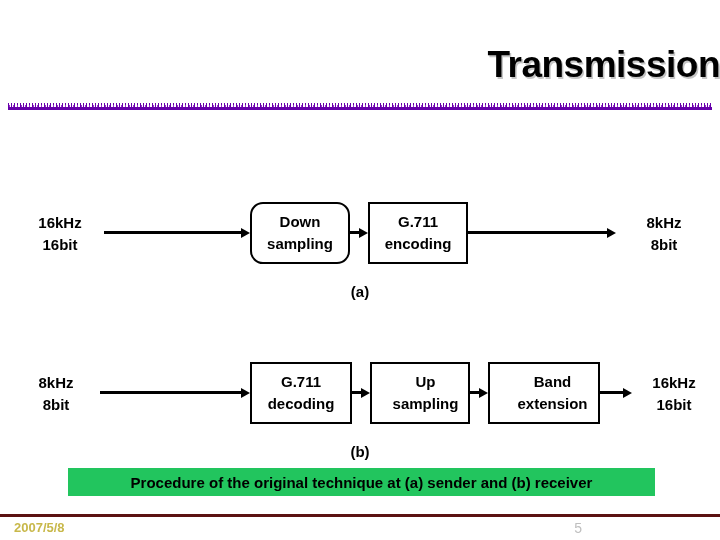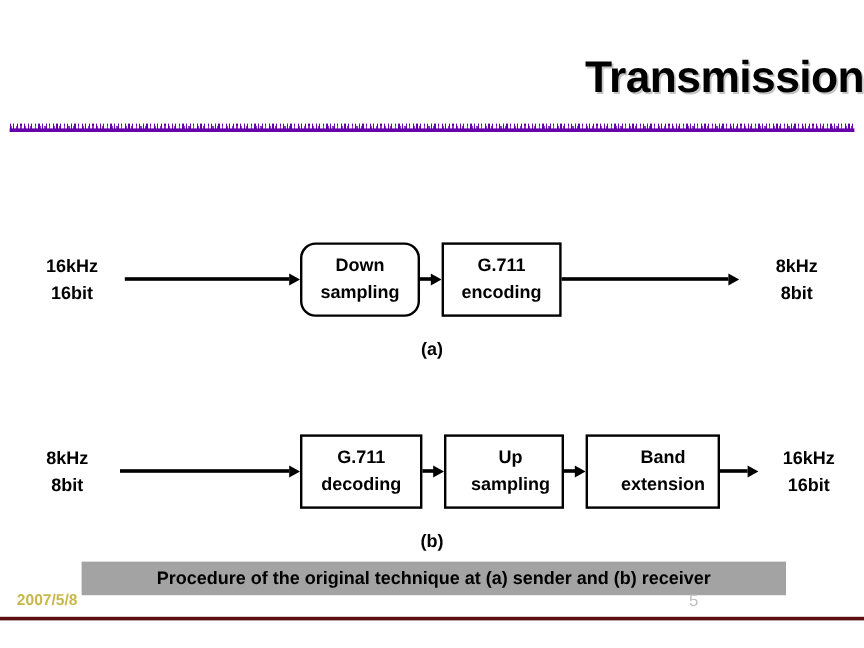--- a/index.html
+++ b/index.html
@@ -147,21 +147,21 @@
   #subcaption-a { top: 283px; }
   #subcaption-b { top: 443px; }
 
   
   #figure-caption {
     position: absolute;
     left: 68px;
     top: 468px;
     width: 587px;
     height: 28px;
-    background: #a3a3a3;
+    background: #22c55e;
     display: flex;
     align-items: center;
     justify-content: center;
     font-size: 15px;
     font-weight: bold;
     color: #000000;
     white-space: nowrap;
   }
 
   
@@ -169,21 +169,21 @@
     position: absolute;
     left: 0;
     top: 514px;
     width: 720px;
     height: 3px;
     background: #5B1111;
   }
   #footer {
     position: absolute;
     left: 0;
-    top: 492px;
+    top: 520px;
     width: 600px;
     height: 20px;
   }
   #footer-date {
     position: absolute;
     left: 14px;
     top: 0;
     font-size: 13px;
     font-weight: bold;
     color: #C8B84A;

